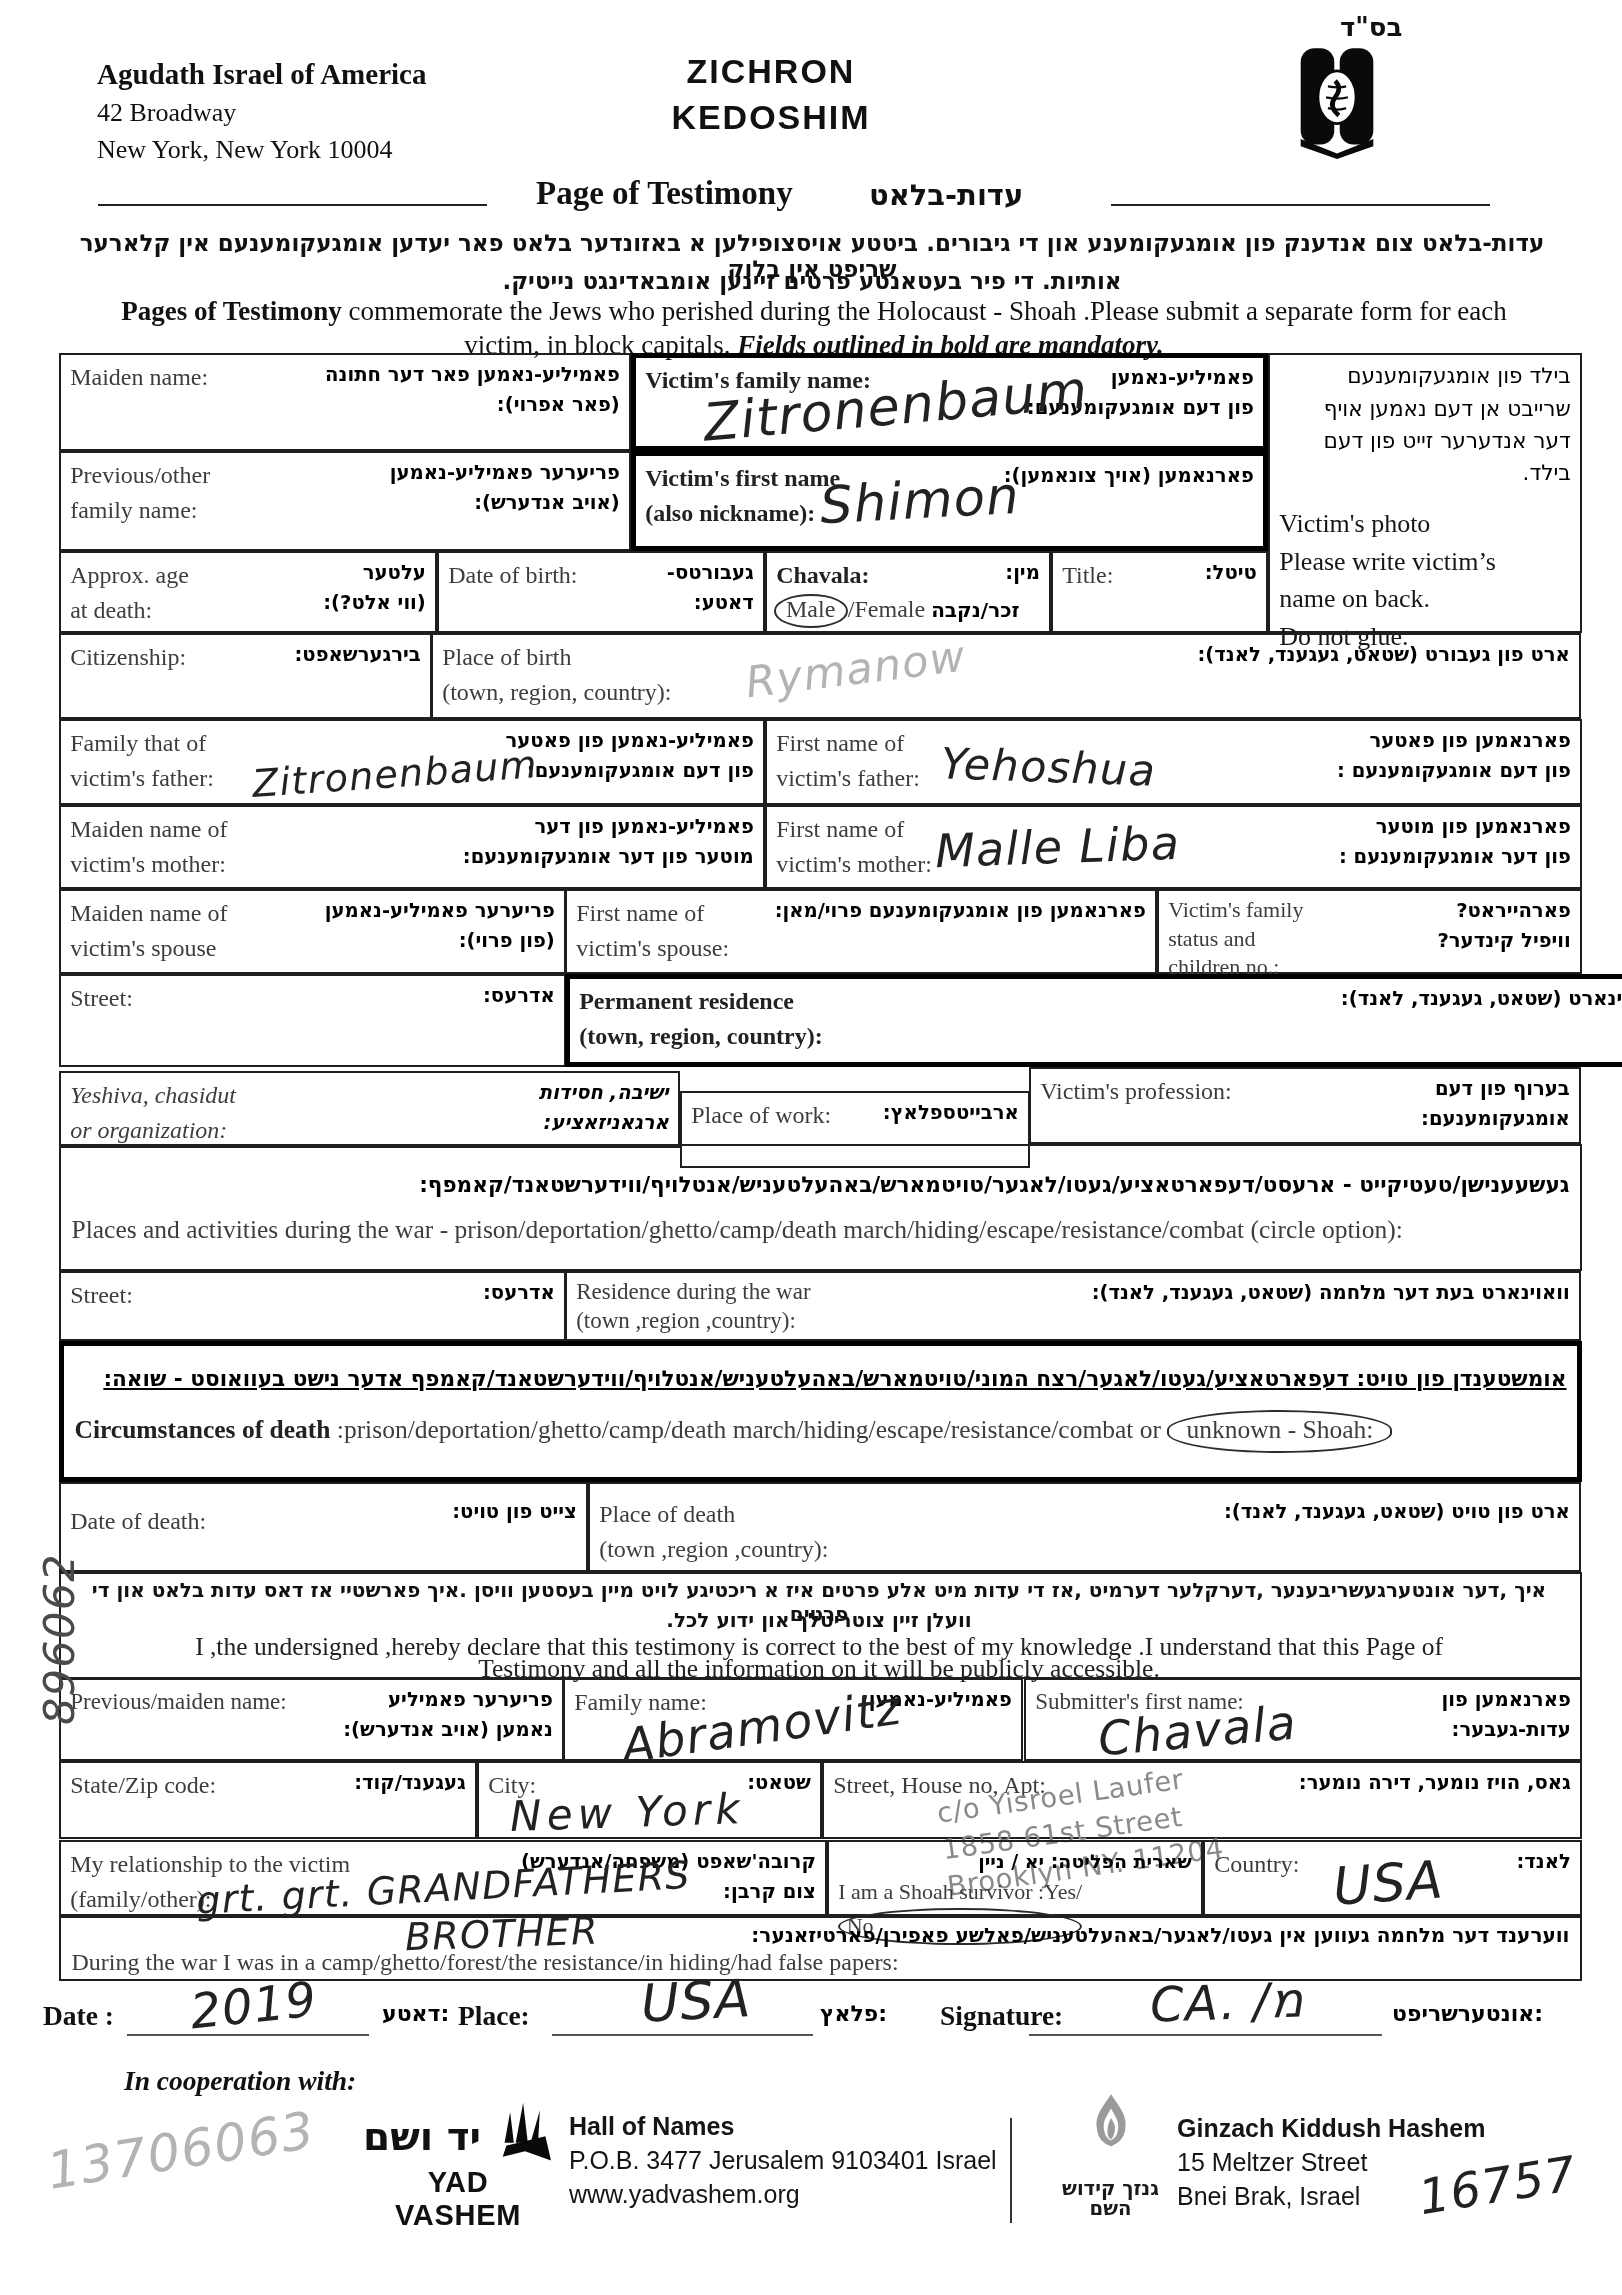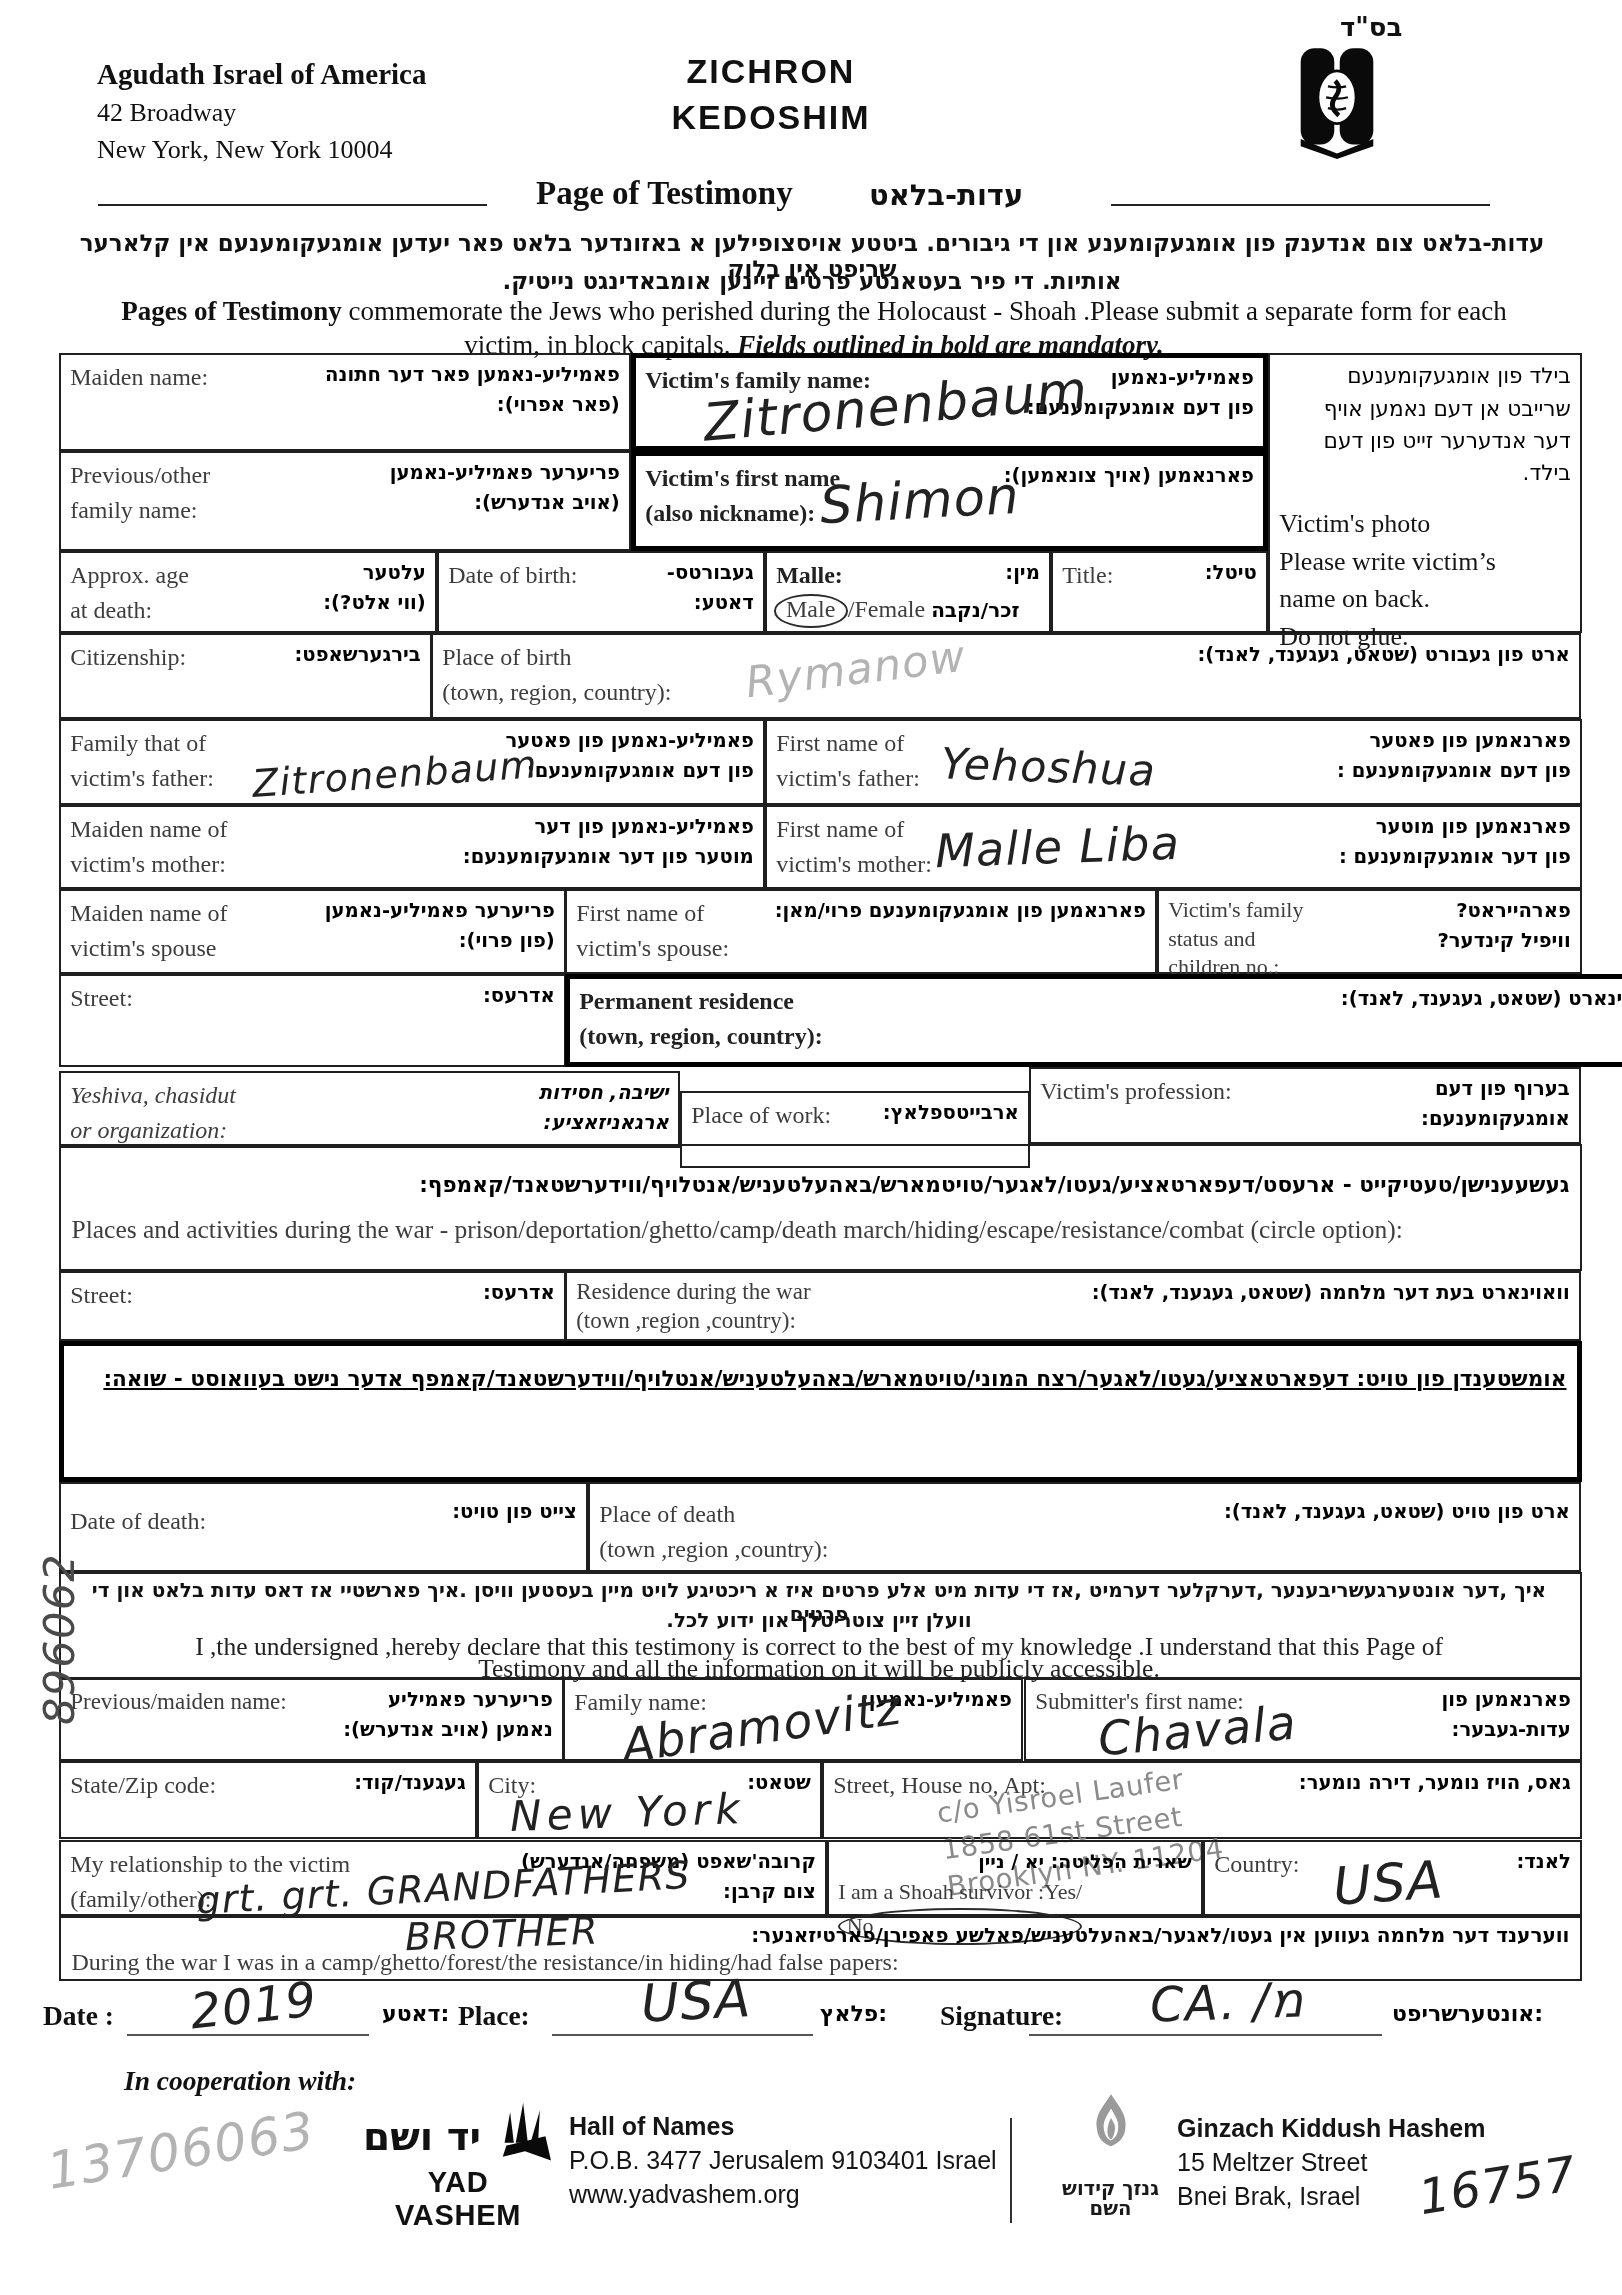--- a/index.html
+++ b/index.html
@@ -137,21 +137,21 @@
     <div class="lab-en">
         <span>Date of birth:</span>
       </div>
     <div class="lab-he">
         <span>געבורטס-</span>
         <span>דאטע:</span>
       </div>
   </div>
   <div class="cell" style="left:765px;top:551px;width:286px;height:82px;">
     <div class="lab-en" style="font-weight:bold;color:#222;">
-        <span>Malle:</span>
+        <span>Chavala:</span>
       </div>
     <div class="lab-he">
         <span>מין:</span>
       </div>
     <div class="abs" style="left:6.5px;top:41px;font-size:24px;color:#3d3d3d;white-space:nowrap;">
       <span class="circled">Male</span><span>/Female</span>
       <span class="he-sans" style="font-weight:700;font-size:20px;color:#000;">זכר/נקבה</span>
     </div>
   </div>
   <div class="cell" style="left:1051px;top:551px;width:217px;height:82px;">
@@ -322,20 +322,23 @@
         <span>Residence during the war</span>
         <span>(town ,region ,country):</span>
       </div>
     <div class="lab-he">
         <span>וואוינארט בעת דער מלחמה (שטאט, געגענד, לאנד):</span>
       </div>
   </div>
 
   <div class="cell bold" style="left:59px;top:1341px;width:1523px;height:141px;">
     <div class="fullrow-he" style="top:19.6px;font-size:21.6px;text-decoration:underline;">אומשטענדן פון טויט: דעפארטאציע/געטו/לאגער/רצח המוני/טויטמארש/באהעלטעניש/אנטלויף/ווידערשטאנד/קאמפף אדער נישט בעוואוסט - שואה:</div>
+    <div class="fullrow-en" style="top:64px;font-size:25.5px;white-space:nowrap;">
+      <b style="color:#222;">Circumstances of death</b><span> :prison/deportation/ghetto/camp/death march/hiding/escape/resistance/combat or </span><span class="circled" style="border-radius:50% / 46%;padding:2.6px 17px 6.5px 17px;">unknown - Shoah:</span>
+    </div>
   </div>
 
   <div class="cell" style="left:59px;top:1482px;width:529px;height:90px;">
     <div class="lab-en" style="top:19.6px;">
         <span>Date of death:</span>
       </div>
     <div class="lab-he" style="top:13px;">
         <span>צייט פון טויט:</span>
       </div>
   </div>

